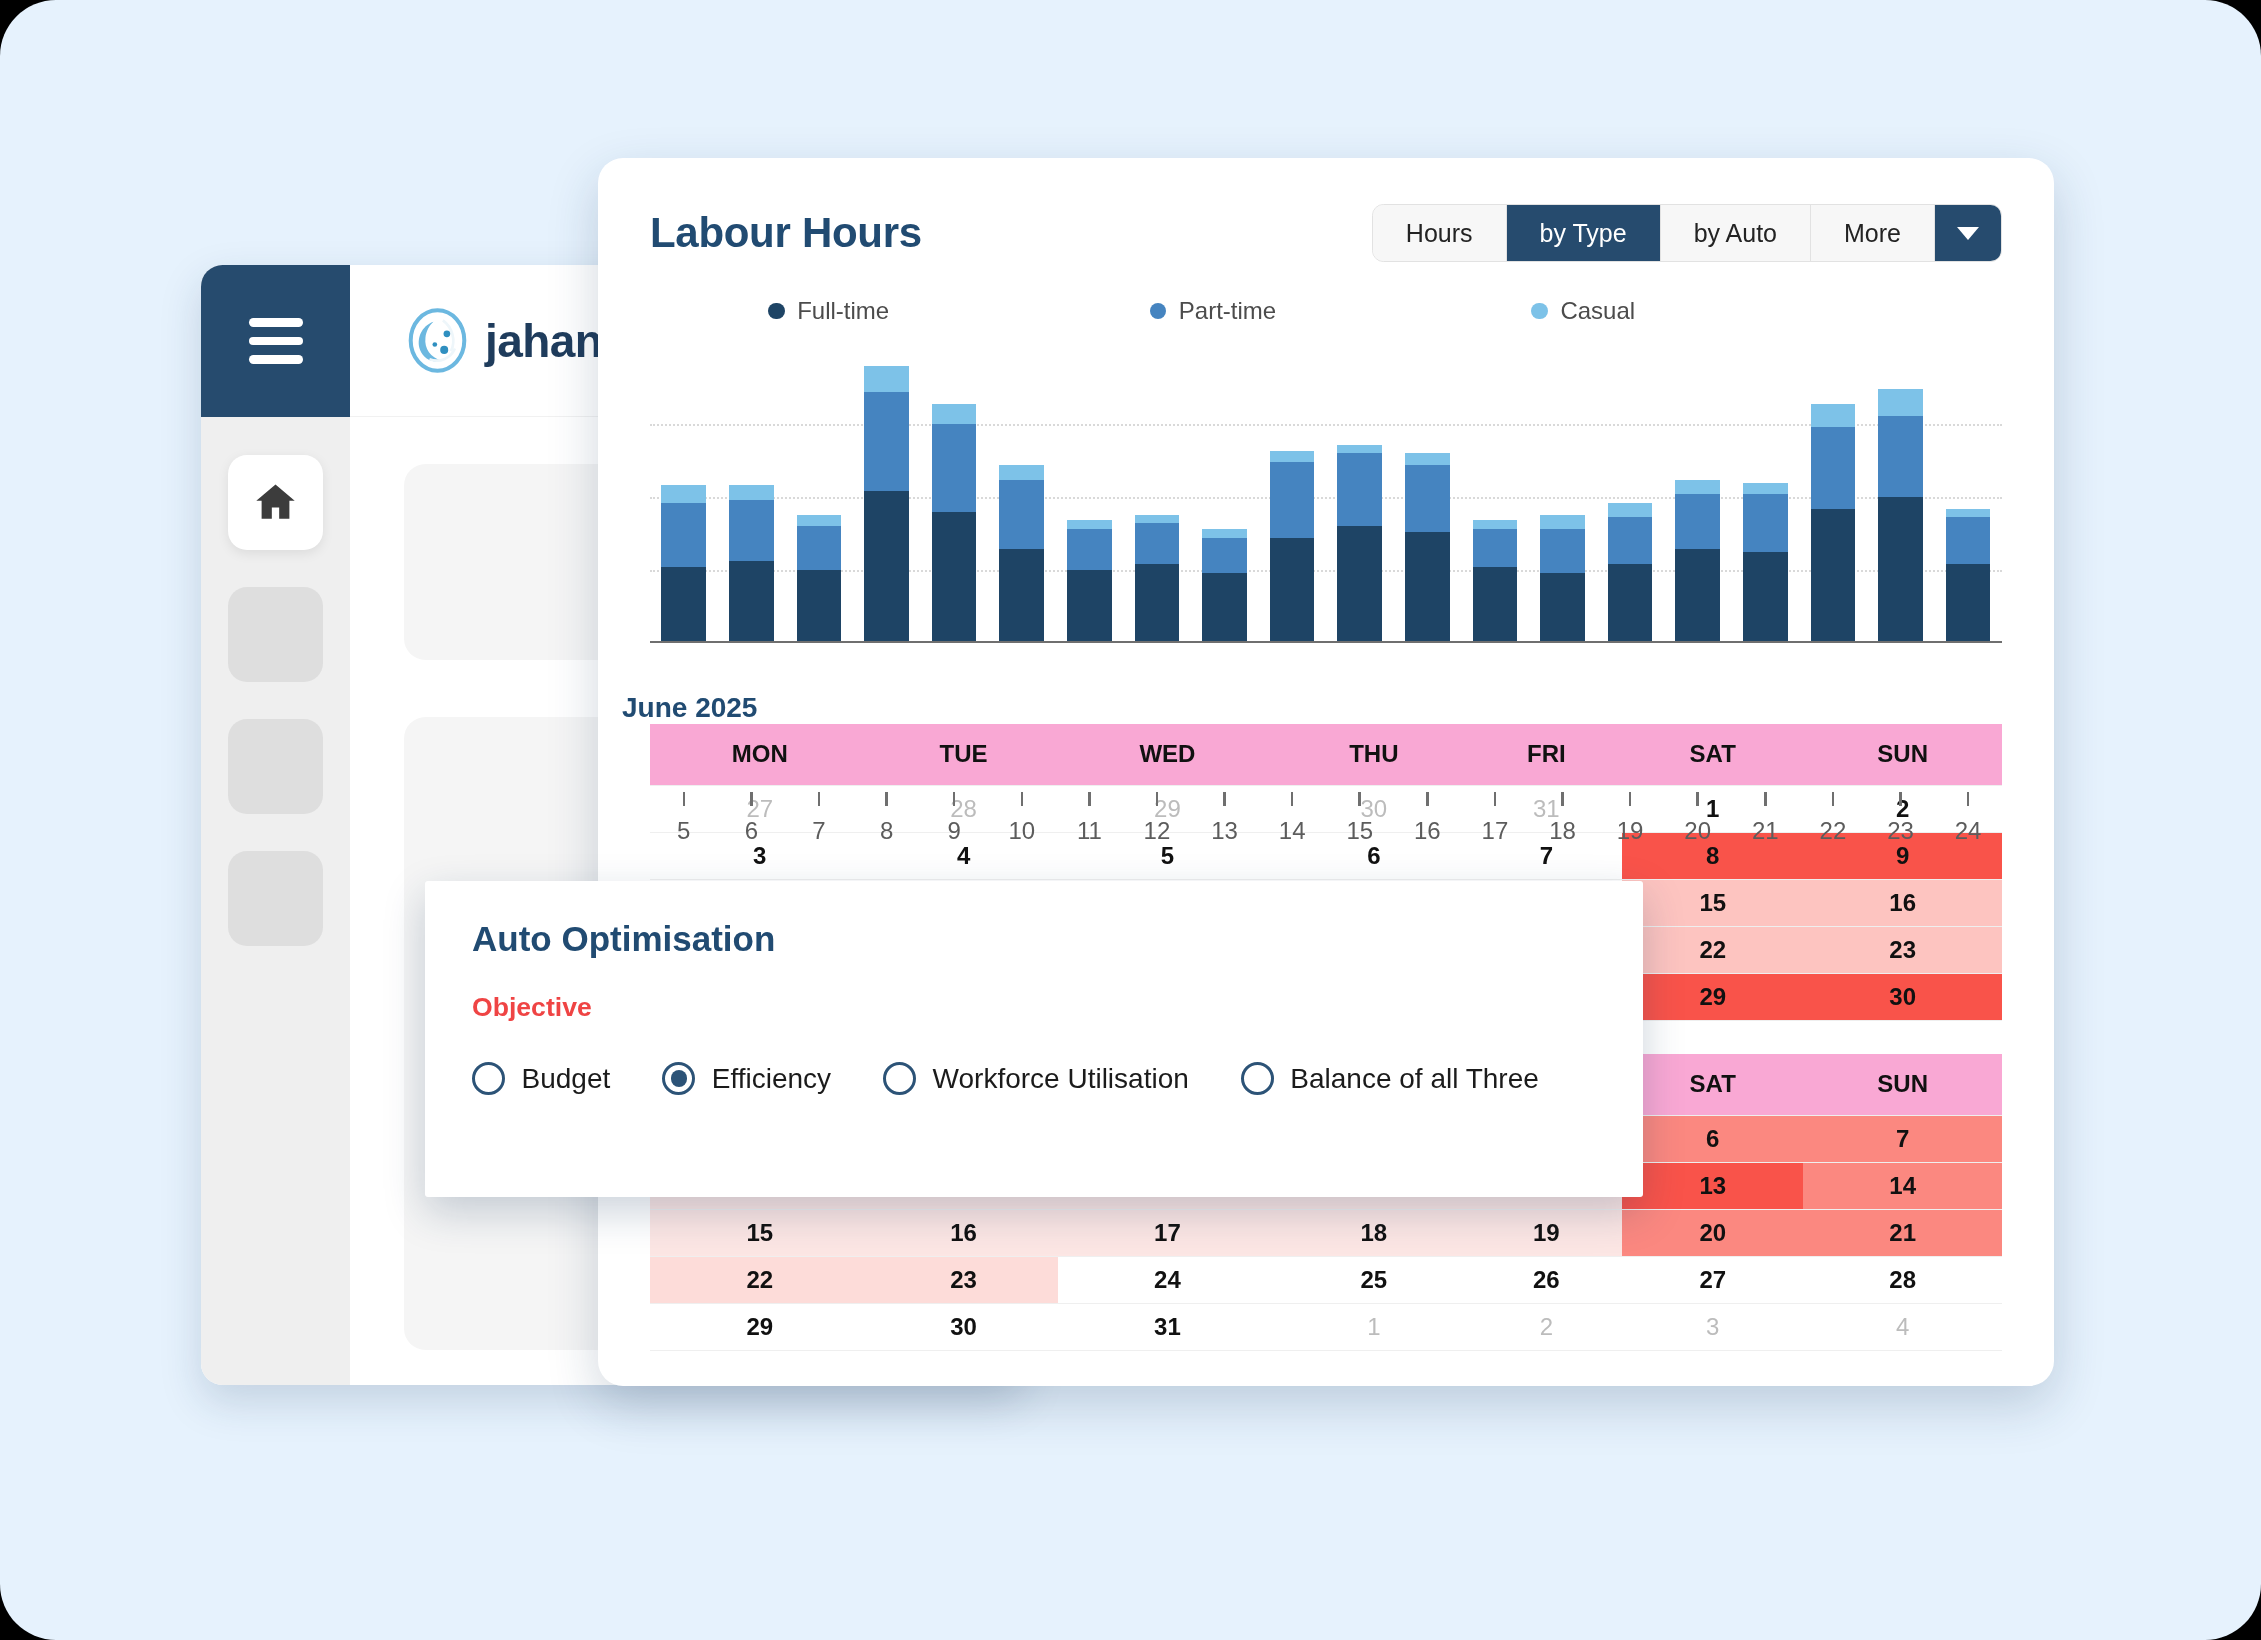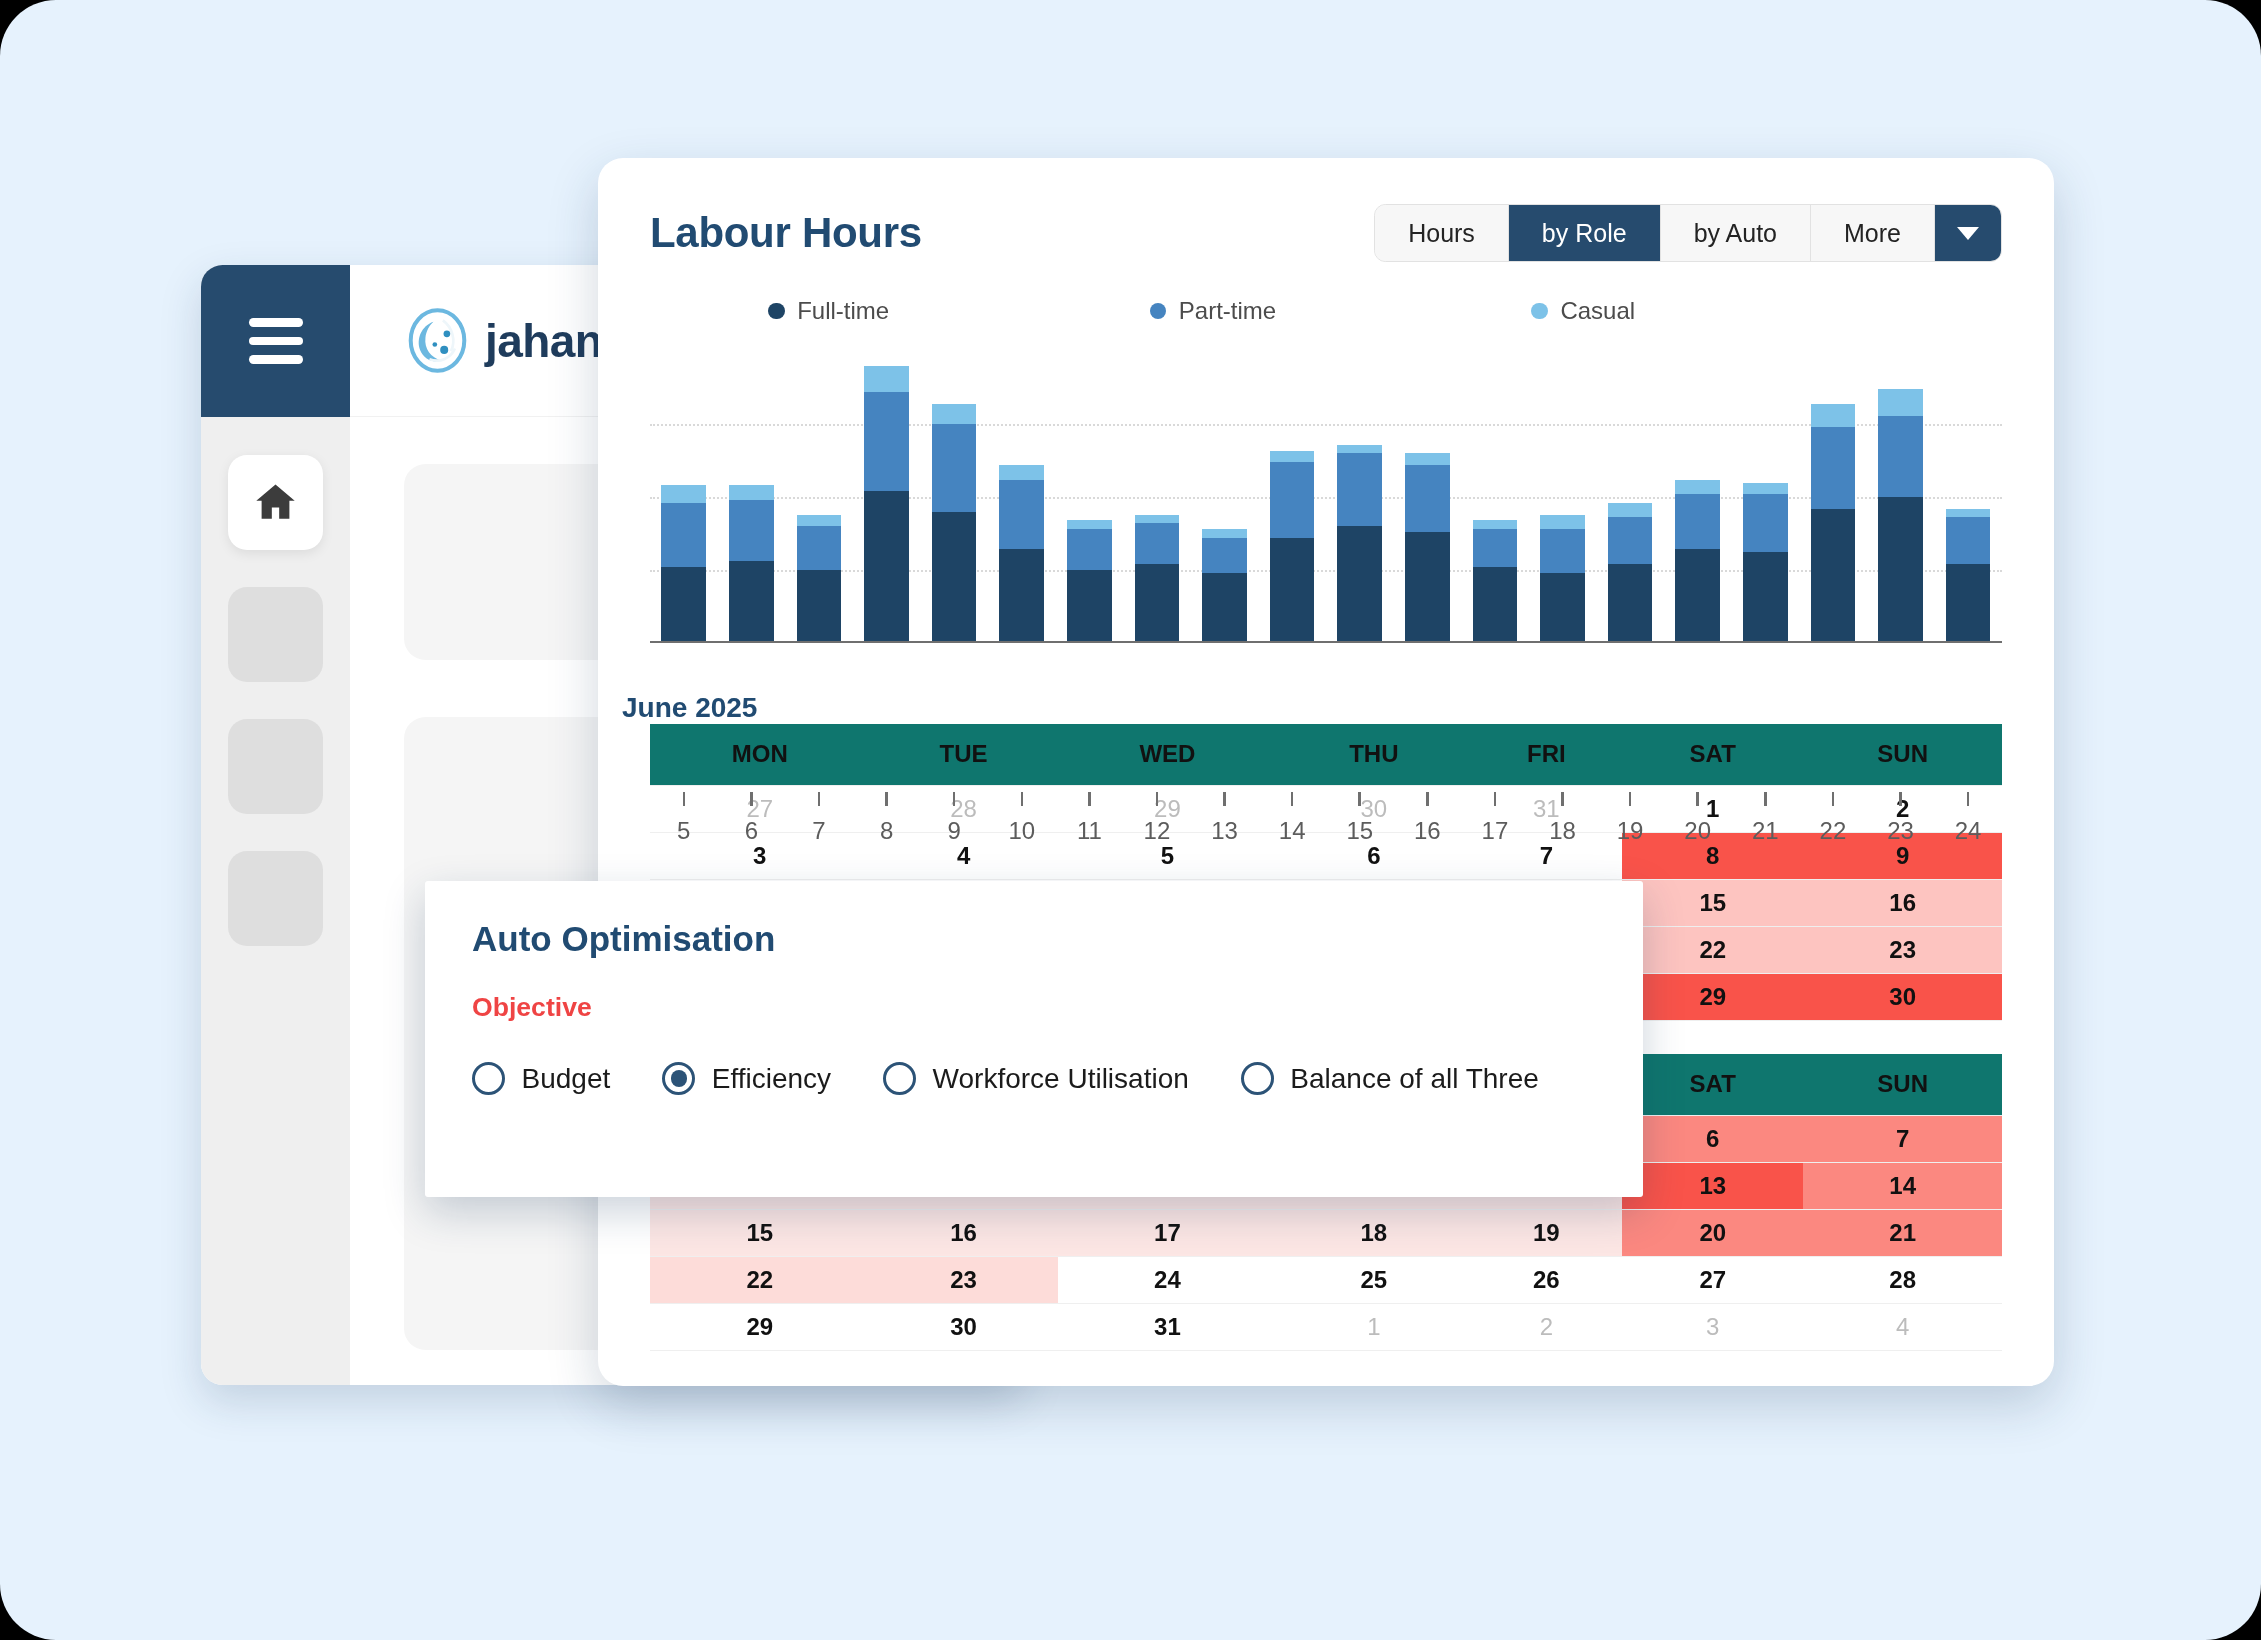--- a/index.html
+++ b/index.html
@@ -184,21 +184,21 @@
   .tick-mark { width: 2.5px; height: 14px; background: #6f6f6f; }
   .tick-label { font-size: 24px; color: #5c5c5c; margin-top: 11.4px; }
 
   
   .cal-month {
     font-size: 28px; font-weight: 700; color: #214b72;
     padding: 0 0 0 24px;
   }
   .cal-table { width: 1352px; margin-left: 52px; border-collapse: collapse; }
   .cal-table th {
-    background: #0f766e;
+    background: #f9a8d4;
     font-size: 24px; font-weight: 700; color: #111;
     padding: 16.5px 0;
     text-align: center;
   }
   .cal-table td {
     font-size: 24px; font-weight: 700; color: #111;
     text-align: center;
     height: 47px;
     padding: 0;
   }
@@ -282,21 +282,21 @@
       <div class="placeholder-card" id="ph2"></div>
     </div>
   </div>
 
   <div id="front-window">
 
     <div id="panel-header">
       <div id="panel-title">Labour Hours</div>
       <div id="segmented">
           <div class="seg-btn">Hours</div>
-          <div class="seg-btn active">by Role</div>
+          <div class="seg-btn active">by Type</div>
           <div class="seg-btn">by Auto</div>
           <div class="seg-btn">More</div>
           <div class="seg-btn seg-caret">
             <div class="caret-tri"></div>
           </div>
         </div>
     </div>
 
     <div id="legend">
         <div class="legend-item">

